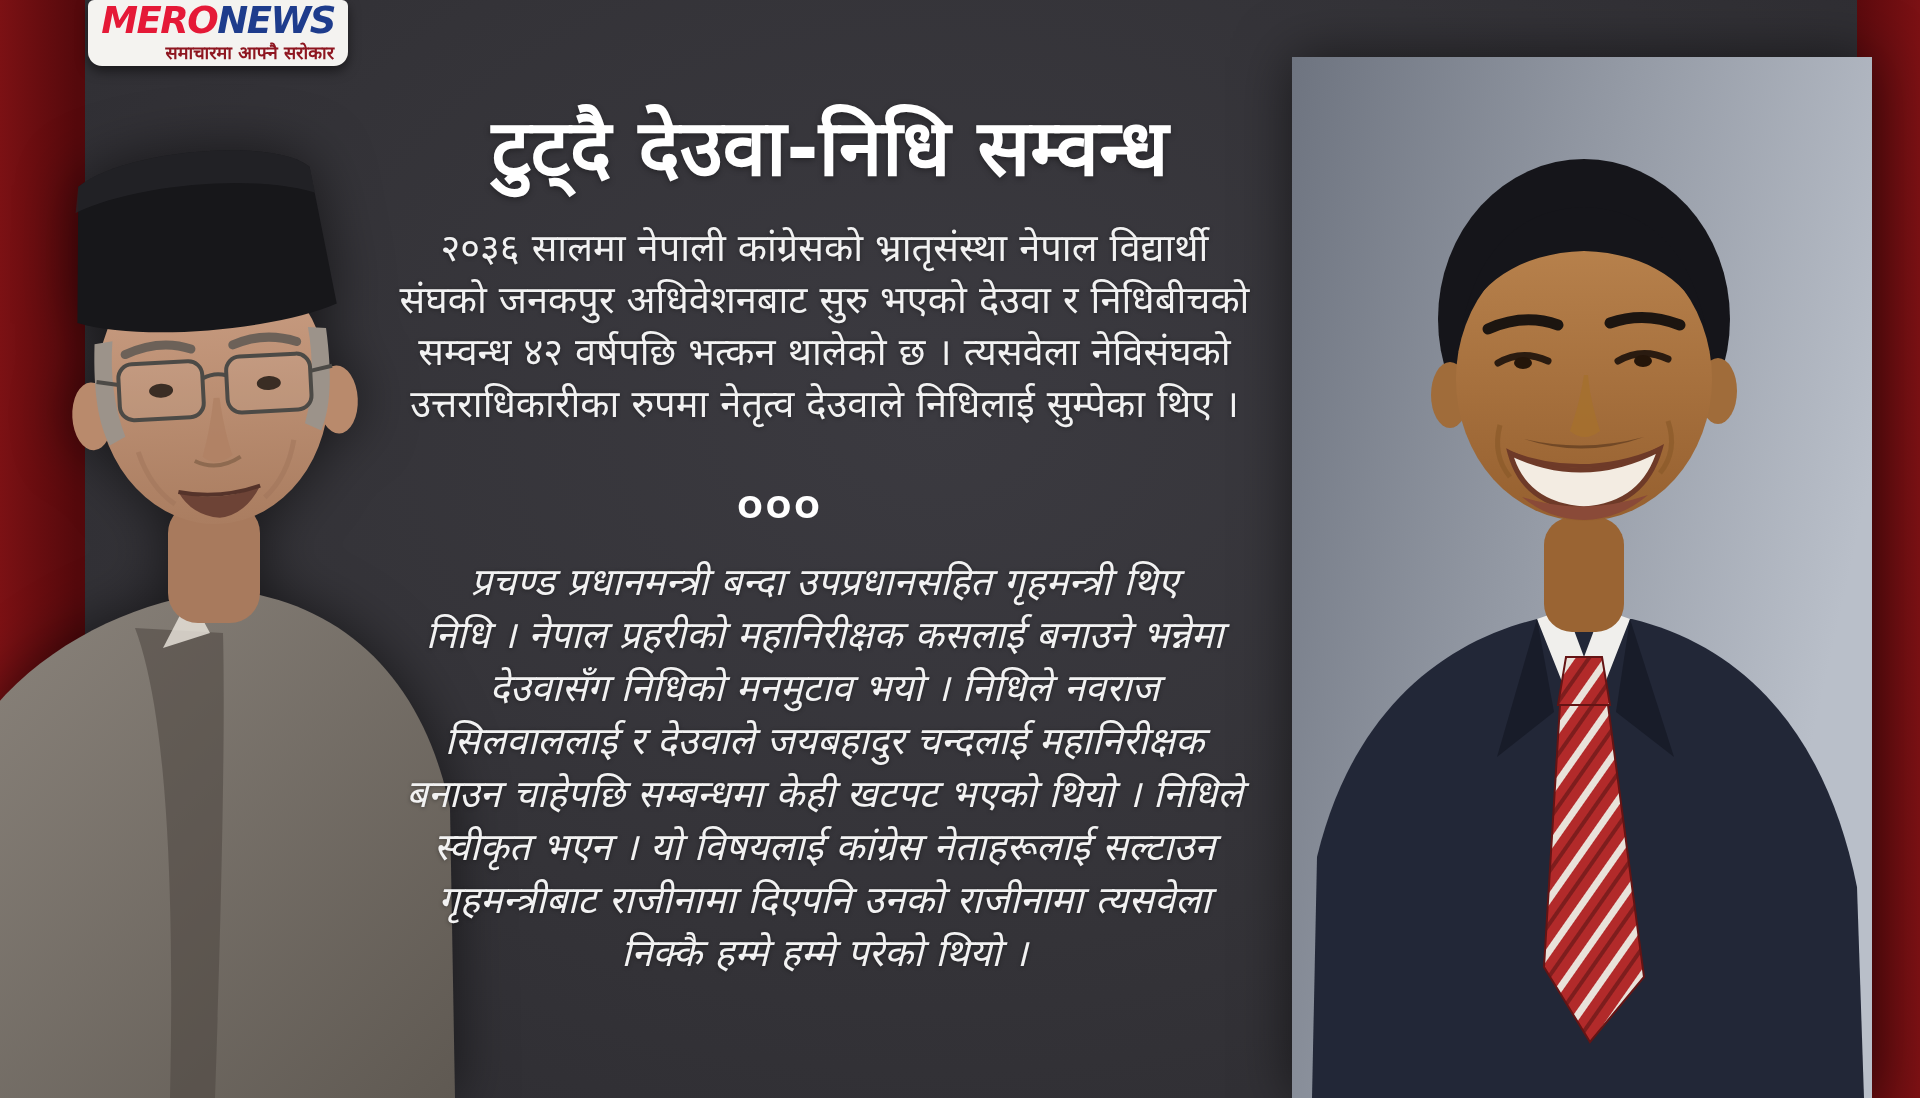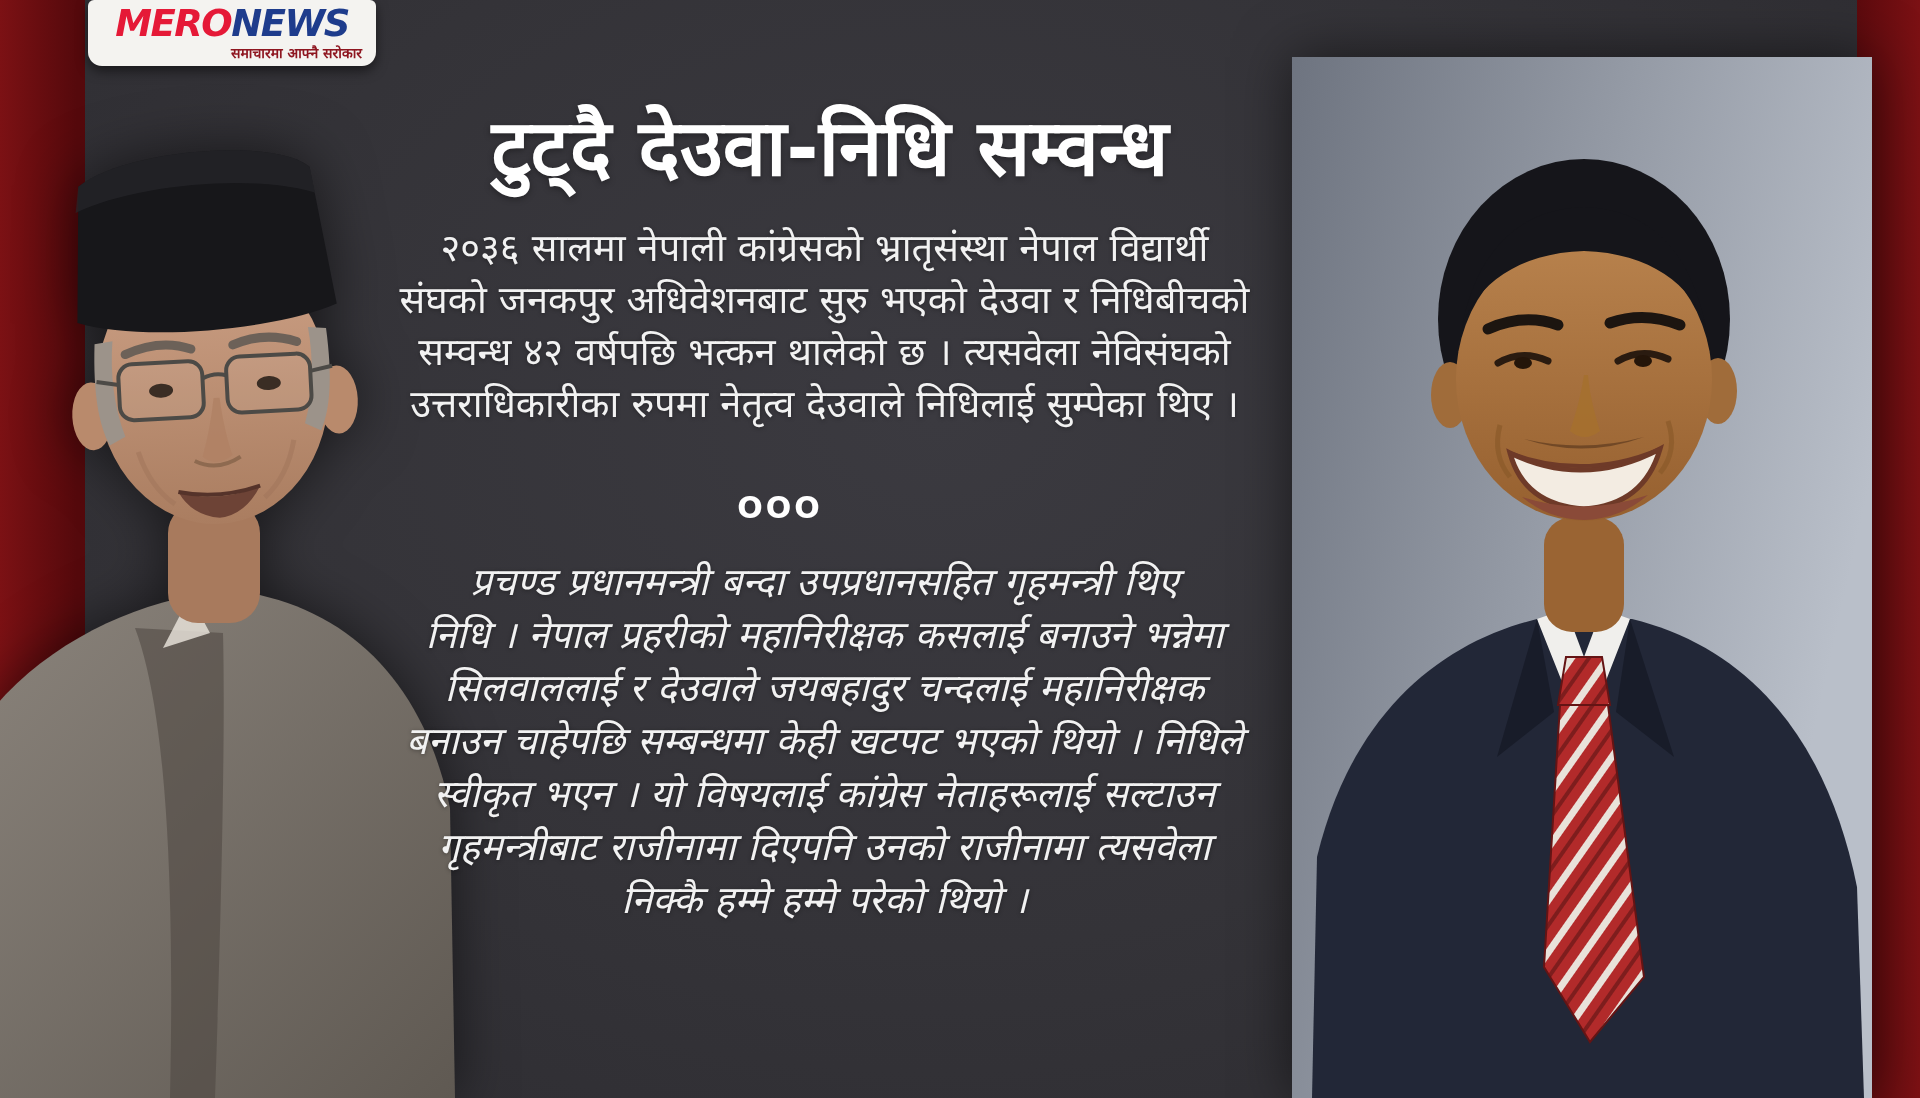--- a/index.html
+++ b/index.html
@@ -9,29 +9,29 @@
     background:linear-gradient(90deg,#7c1114 0%,#55090c 4%,#3c0507 45%,#3c0507 55%,#55090c 96%,#7c1114 100%);
   }
   .panel{
     position:absolute;left:85px;top:0;width:1772px;height:1098px;
     background:radial-gradient(ellipse at 48% 38%, #3b3a40 0%, #343338 55%, #2d2c31 100%);
   }
   .portrait{position:absolute;filter:drop-shadow(0 0 28px rgba(0,0,0,.55));}
   #deuba{left:-15px;top:88px;width:470px;height:1010px;z-index:3;}
   #nidhi{left:1292px;top:57px;width:580px;height:1041px;z-index:2;}
   .logo-card{
-    position:absolute;left:88px;top:0;width:288px;height:66px;z-index:6;
+    position:absolute;left:88px;top:0;width:260px;height:66px;z-index:6;
     background:#f4f3f0;border-radius:6px 6px 14px 14px;
     box-shadow:0 5px 12px rgba(0,0,0,.5);
     display:flex;flex-direction:column;align-items:center;justify-content:center;
   }
   .logo-line{font-style:italic;font-weight:900;font-size:37px;line-height:1;letter-spacing:-1.5px;white-space:nowrap;}
   .logo-mero{color:var(--brand-red,#e51937);}
   .logo-news{color:var(--brand-blue,#1e3c8c);}
-  .logo-tagline{font-size:14px;font-weight:700;color:#8e1620;align-self:flex-end;padding-right:14px;margin-top:1px;white-space:nowrap;}
+  .logo-tagline{font-size:18px;font-weight:700;color:#8e1620;align-self:flex-end;padding-right:14px;margin-top:1px;white-space:nowrap;}
   .headline{
     position:absolute;left:370px;top:40px;width:920px;z-index:5;
     text-align:center;font-size:78px;font-weight:700;color:#ffffff;letter-spacing:0px;
     text-shadow:0 2px 6px rgba(0,0,0,.35);
   }
   .bodytext{
     position:absolute;left:372px;width:905px;z-index:5;text-align:center;
     color:#f2f2f2;font-size:38px;line-height:52px;font-weight:500;
     text-shadow:0 1px 4px rgba(0,0,0,.35);
   }
@@ -180,20 +180,21 @@
       <div>संघको जनकपुर अधिवेशनबाट सुरु भएको देउवा र निधिबीचको</div>
       <div>सम्वन्ध ४२ वर्षपछि भत्कन थालेको छ । त्यसवेला नेविसंघको</div>
       <div>उत्तराधिकारीका रुपमा नेतृत्व देउवाले निधिलाई सुम्पेका थिए ।</div>
     </div>
 
   <div class="separator">OOO</div>
 
   <div id="para2" class="bodytext">
       <div>प्रचण्ड प्रधानमन्त्री बन्दा उपप्रधानसहित गृहमन्त्री थिए</div>
       <div>निधि । नेपाल प्रहरीको महानिरीक्षक कसलाई बनाउने भन्नेमा</div>
+      <div>देउवासँग निधिको मनमुटाव भयो । निधिले नवराज</div>
       <div>सिलवाललाई र देउवाले जयबहादुर चन्दलाई महानिरीक्षक</div>
       <div>बनाउन चाहेपछि सम्बन्धमा केही खटपट भएको थियो । निधिले</div>
       <div>स्वीकृत भएन । यो विषयलाई कांग्रेस नेताहरूलाई सल्टाउन</div>
       <div>गृहमन्त्रीबाट राजीनामा दिएपनि उनको राजीनामा त्यसवेला</div>
       <div>निक्कै हम्मे हम्मे परेको थियो ।</div>
     </div>
 
 </div>
 
 </body></html>

